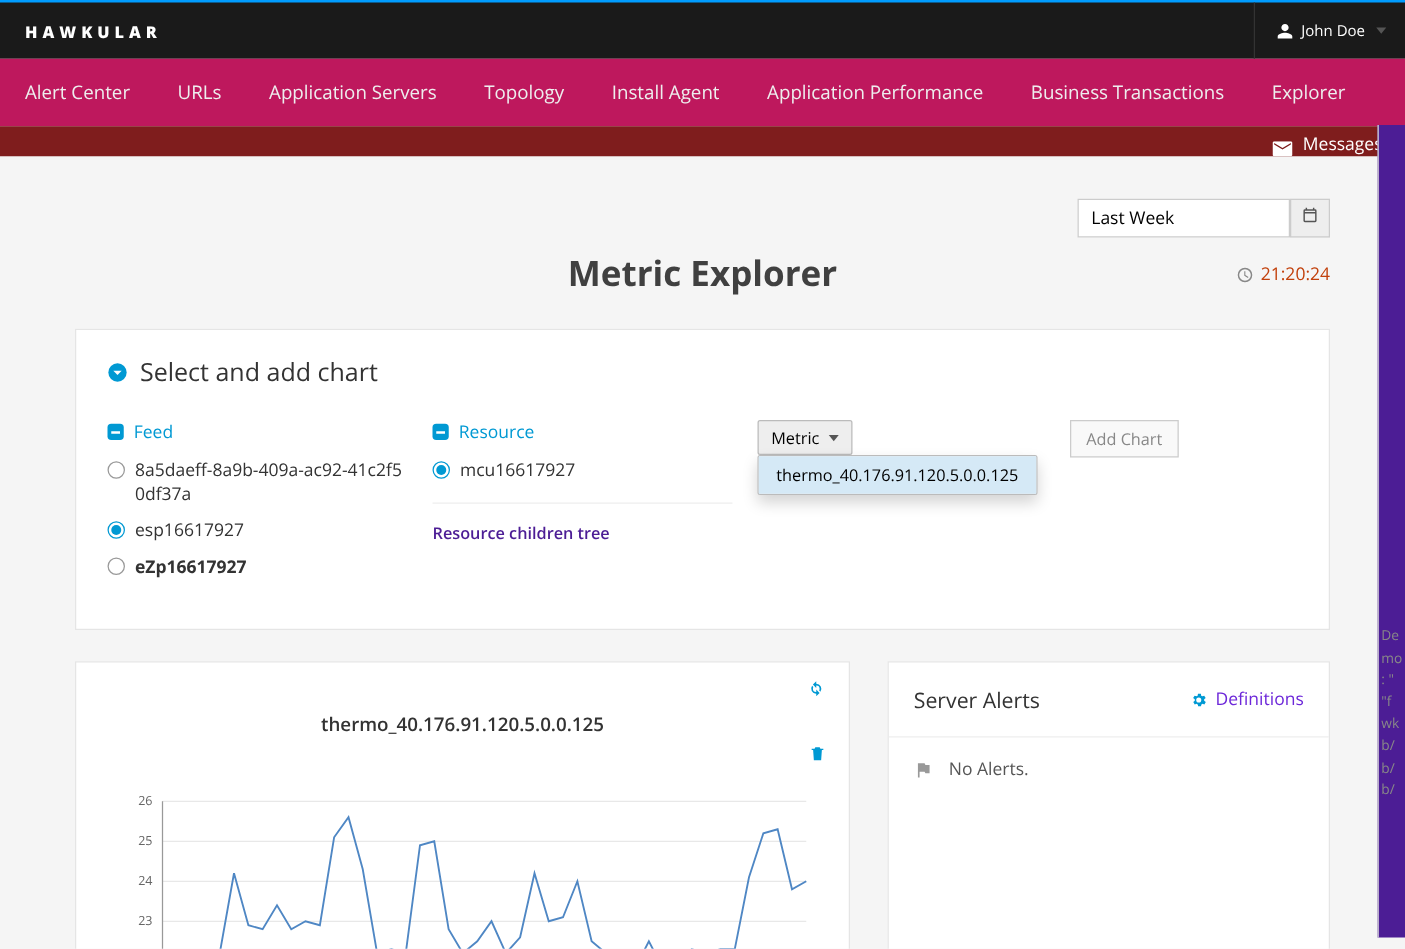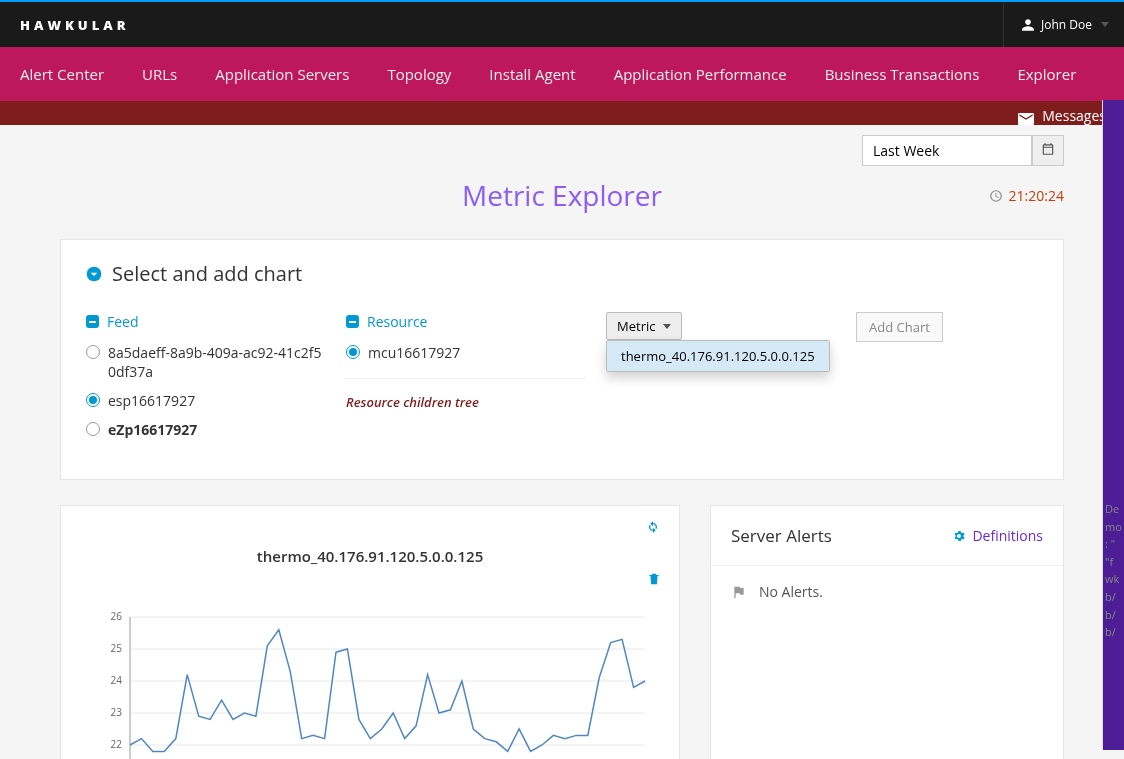--- a/index.html
+++ b/index.html
@@ -8,44 +8,44 @@
 .topbar { height:47px; background:#1a1a1a; border-top:2px solid #009cff; display:flex; align-items:center; justify-content:space-between; padding:0 15px 0 20px; color:#fff; font-size:12px; }
 .brand { font-weight:800; letter-spacing:4px; font-size:13px; }
 .user { display:flex; align-items:center; gap:6px; cursor:pointer; border-left:1px solid #333; padding-left:17px; height:100%;}
 .user svg { width:14px; height:14px; fill:#fff; }
 
 .navbar { background:#be185d; height:54px; display:flex; align-items:center; padding:0 20px; gap:38px; }
 .navbar a { color:#eee; font-size:15px; text-decoration:none; cursor:pointer;}
 .msgbar { background:#7f1d1d; height:24px; display:flex; justify-content:flex-end; align-items:flex-end; padding:0 18px; color:#fff; font-size:14px; gap:8px;}
 
 .page { position:relative; padding:10px 60px 0 60px; }
-.toprow { display:flex; justify-content:flex-end; gap:0; margin-bottom:4px;}
+.toprow { display:flex; justify-content:flex-end; gap:0; margin-bottom:4px;margin-top:24px;}
 .timerange { border:1px solid #ccc; background:#fff; padding:5px 10px; font-size:14px; width:170px;}
 .calbtn{ border:1px solid #ccc; background:#eee; padding:5px 8px; font-size:14px;}
 .titlerow { display:flex; justify-content:center; position:relative; margin-bottom:25px; margin-top:10px;}
-.title { font-size:28px; font-weight:400; color:#8b5cf6;}
+.title { font-size:28px; font-weight:700; color:#404040;}
 .clock { position:absolute; right:0; top:10px; font-size:14px; color:#c2410c; display:flex; align-items:center; gap:6px;}
 
 .panel { background:#fff; border:1px solid #e5e5e5; padding:20px 25px 30px 25px; margin-bottom:25px;}
 .panel-header { display:flex; align-items:center; gap:10px; margin-bottom:25px; }
 .panel-header svg { width:16px; height:16px;}
 .panel-header h2 { font-size:20px; font-weight:400; color:#333;}
 
 .cols { display:flex; gap:20px; align-items:flex-start;}
 .col { flex:0 0 240px; }
 .col-metric { flex:0 0 230px; }
 .col-add { flex:0 0 auto;}
 .col-label { color:#0099d3; font-size:14px; display:flex; align-items:center; gap:8px; margin-bottom:12px;}
 .col-label .sq { width:13px; height:13px; border-radius:3px; background:#0099d3; display:inline-flex; align-items:center; justify-content:center;}
 .col-label .sq .bar { width:7px; height:2px; background:#fff;}
 .radio-row { display:flex; align-items:flex-start; gap:8px; font-size:14px; color:#333; margin-bottom:10px; cursor:pointer;}
 .radio { width:14px; height:14px; border:1px solid #999; border-radius:50%; flex-shrink:0; margin-top:2px; display:flex; align-items:center; justify-content:center;}
 .radio.sel { border-color:#0099d3;}
 .radio.sel::after { content:""; width:8px; height:8px; background:#0099d3; border-radius:50%;}
-.subhead { font-size:13px; font-weight:600; color:#7f1d1d; margin-top:16px; border-top:1px solid #eee; padding-top:14px;font-style:italic;}
+.subhead { font-size:13px; font-weight:600; color:#4c1d95; margin-top:16px; border-top:1px solid #eee; padding-top:14px;}
 
 .metric-btn { border:1px solid #bbb; background:#eee; padding:4px 10px; font-size:13px; border-radius:2px; display:inline-flex; align-items:center; gap:5px; cursor:pointer;}
 .dropdown { position:relative;}
 .dd-menu { position:absolute; top:28px; left:0; background:#fff; border:1px solid #bbb; min-width:200px; box-shadow:0 6px 12px rgba(0,0,0,.175); border-radius:2px; z-index:5;}
 .dd-item { padding:6px 14px; font-size:13px; background:#d5e9f6; cursor:pointer;}
 .addbtn { border:1px solid #ccc; background:#f9f9f9; padding:5px 12px; font-size:13px; color:#888; cursor:pointer;}
 
 .lower { display:flex; gap:30px; }
 .chart-card { background:#fff; border:1px solid #e5e5e5; flex:0 0 620px; padding:12px 18px 20px 18px; position:relative;}
 .chart-actions { display:flex; justify-content:flex-end; gap:14px; margin-bottom:6px;}

